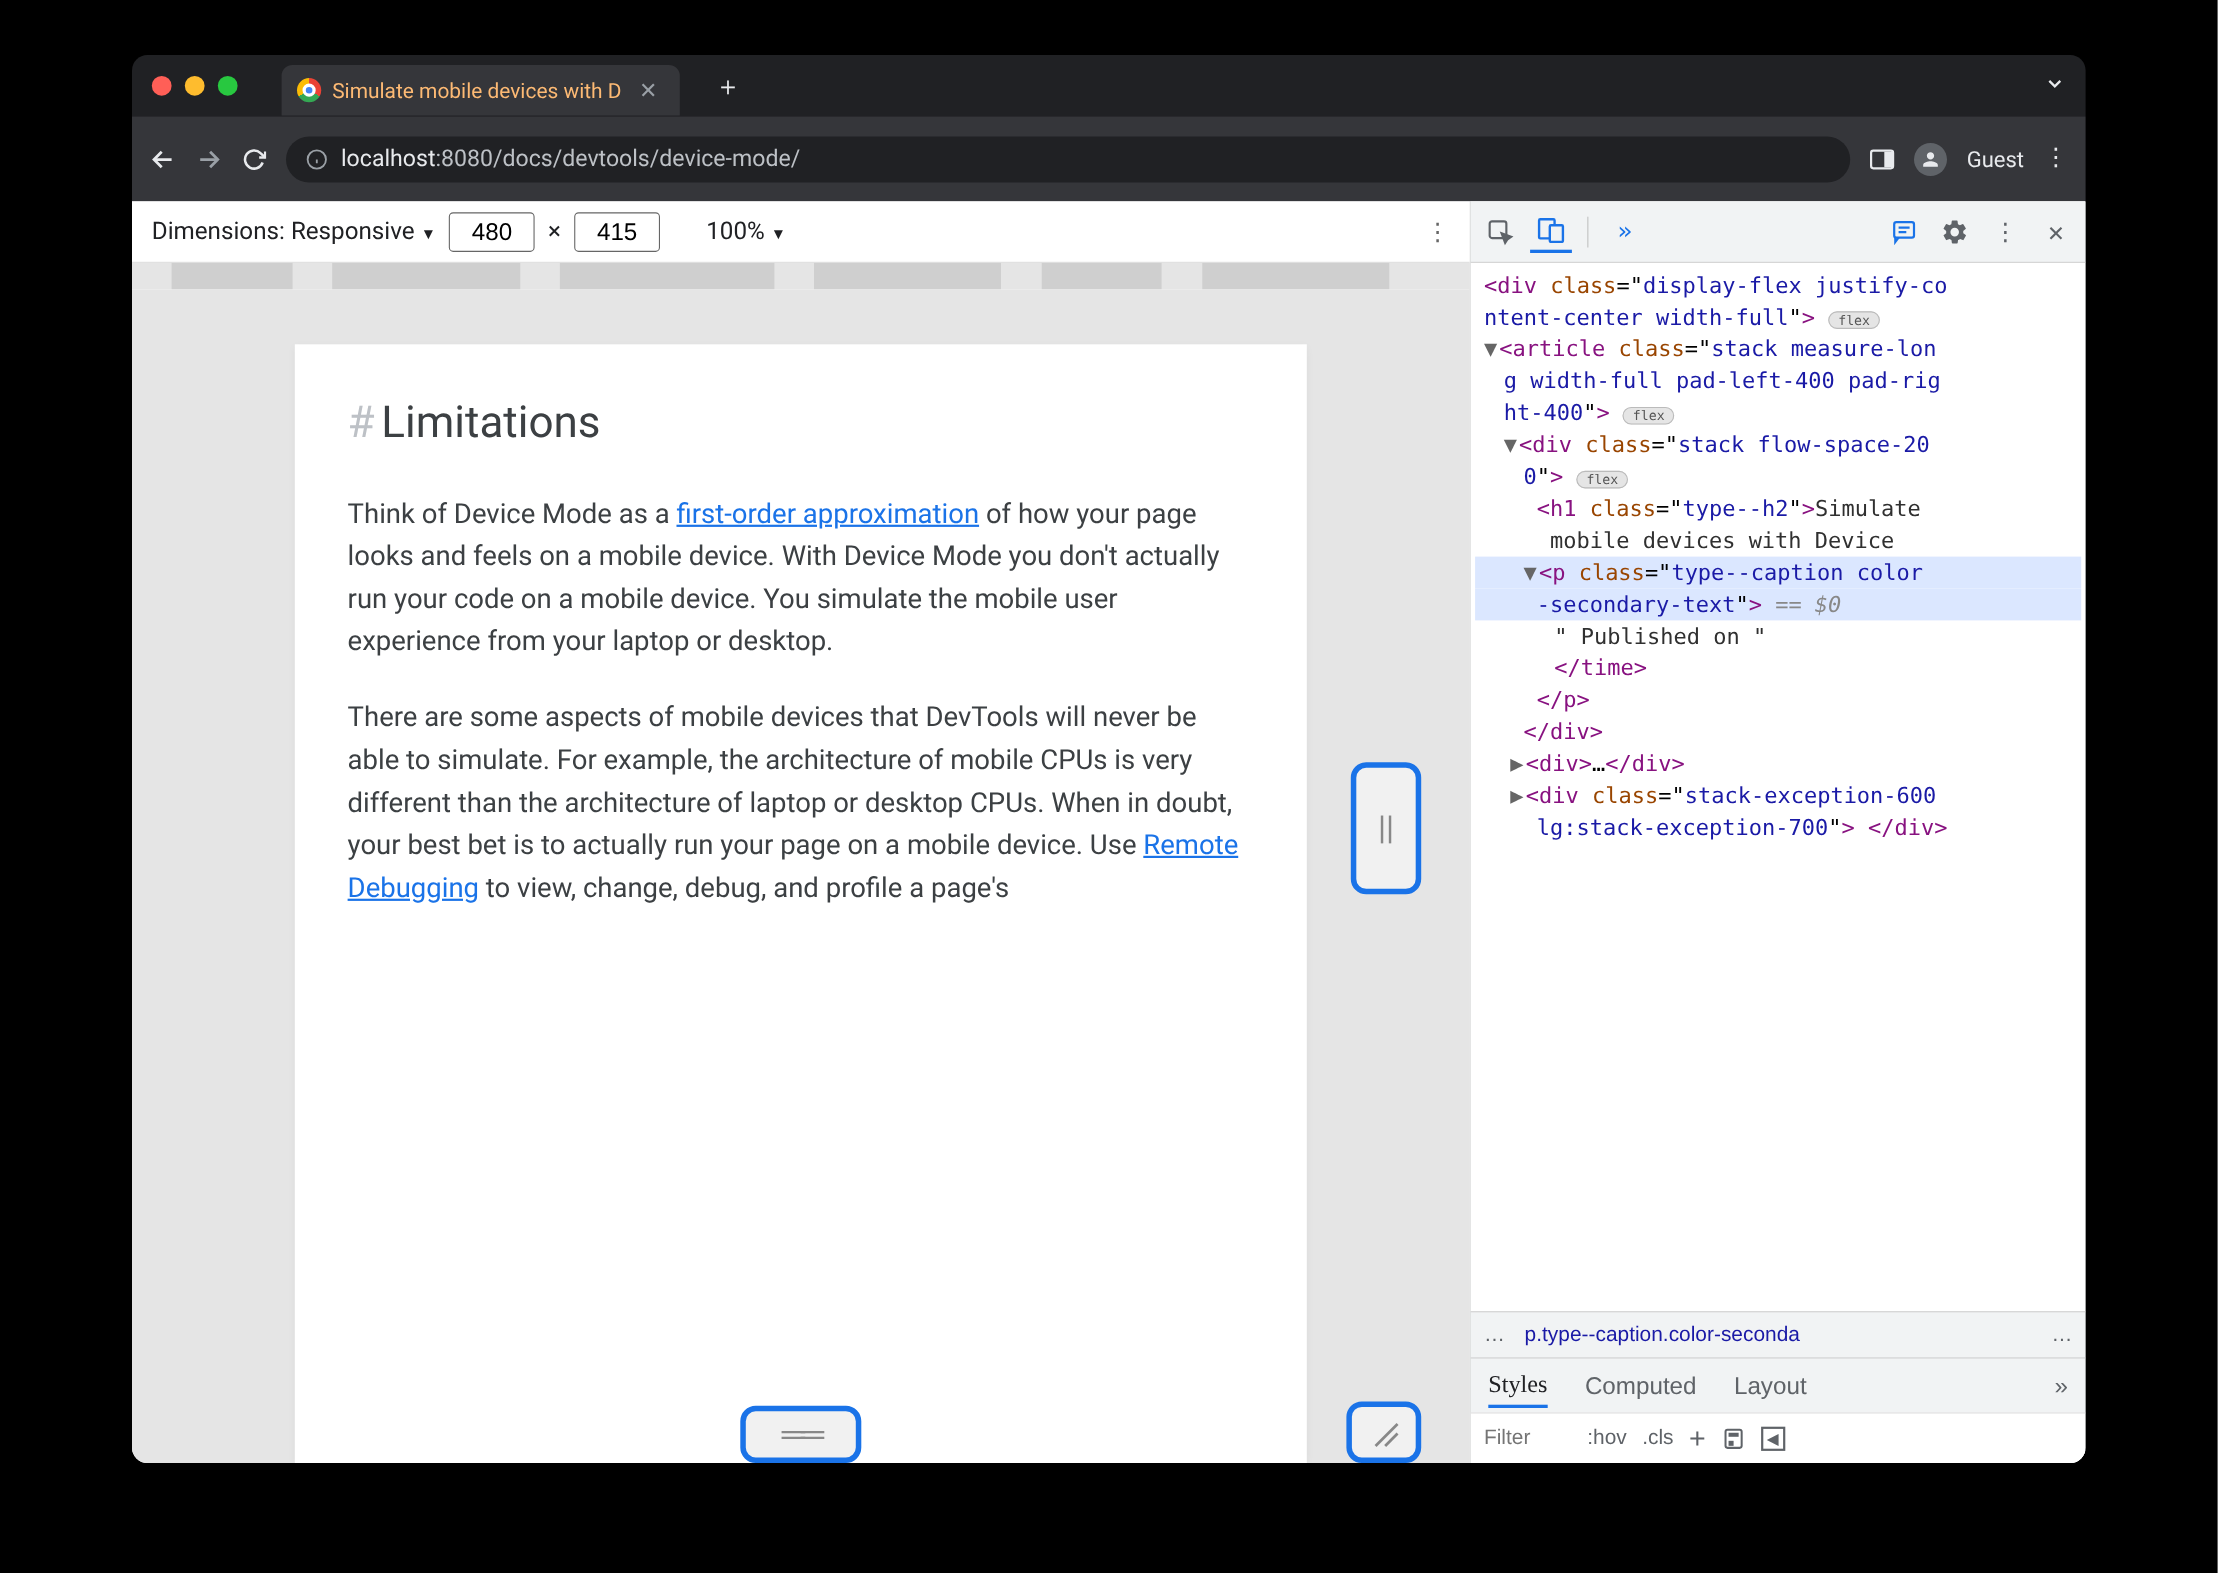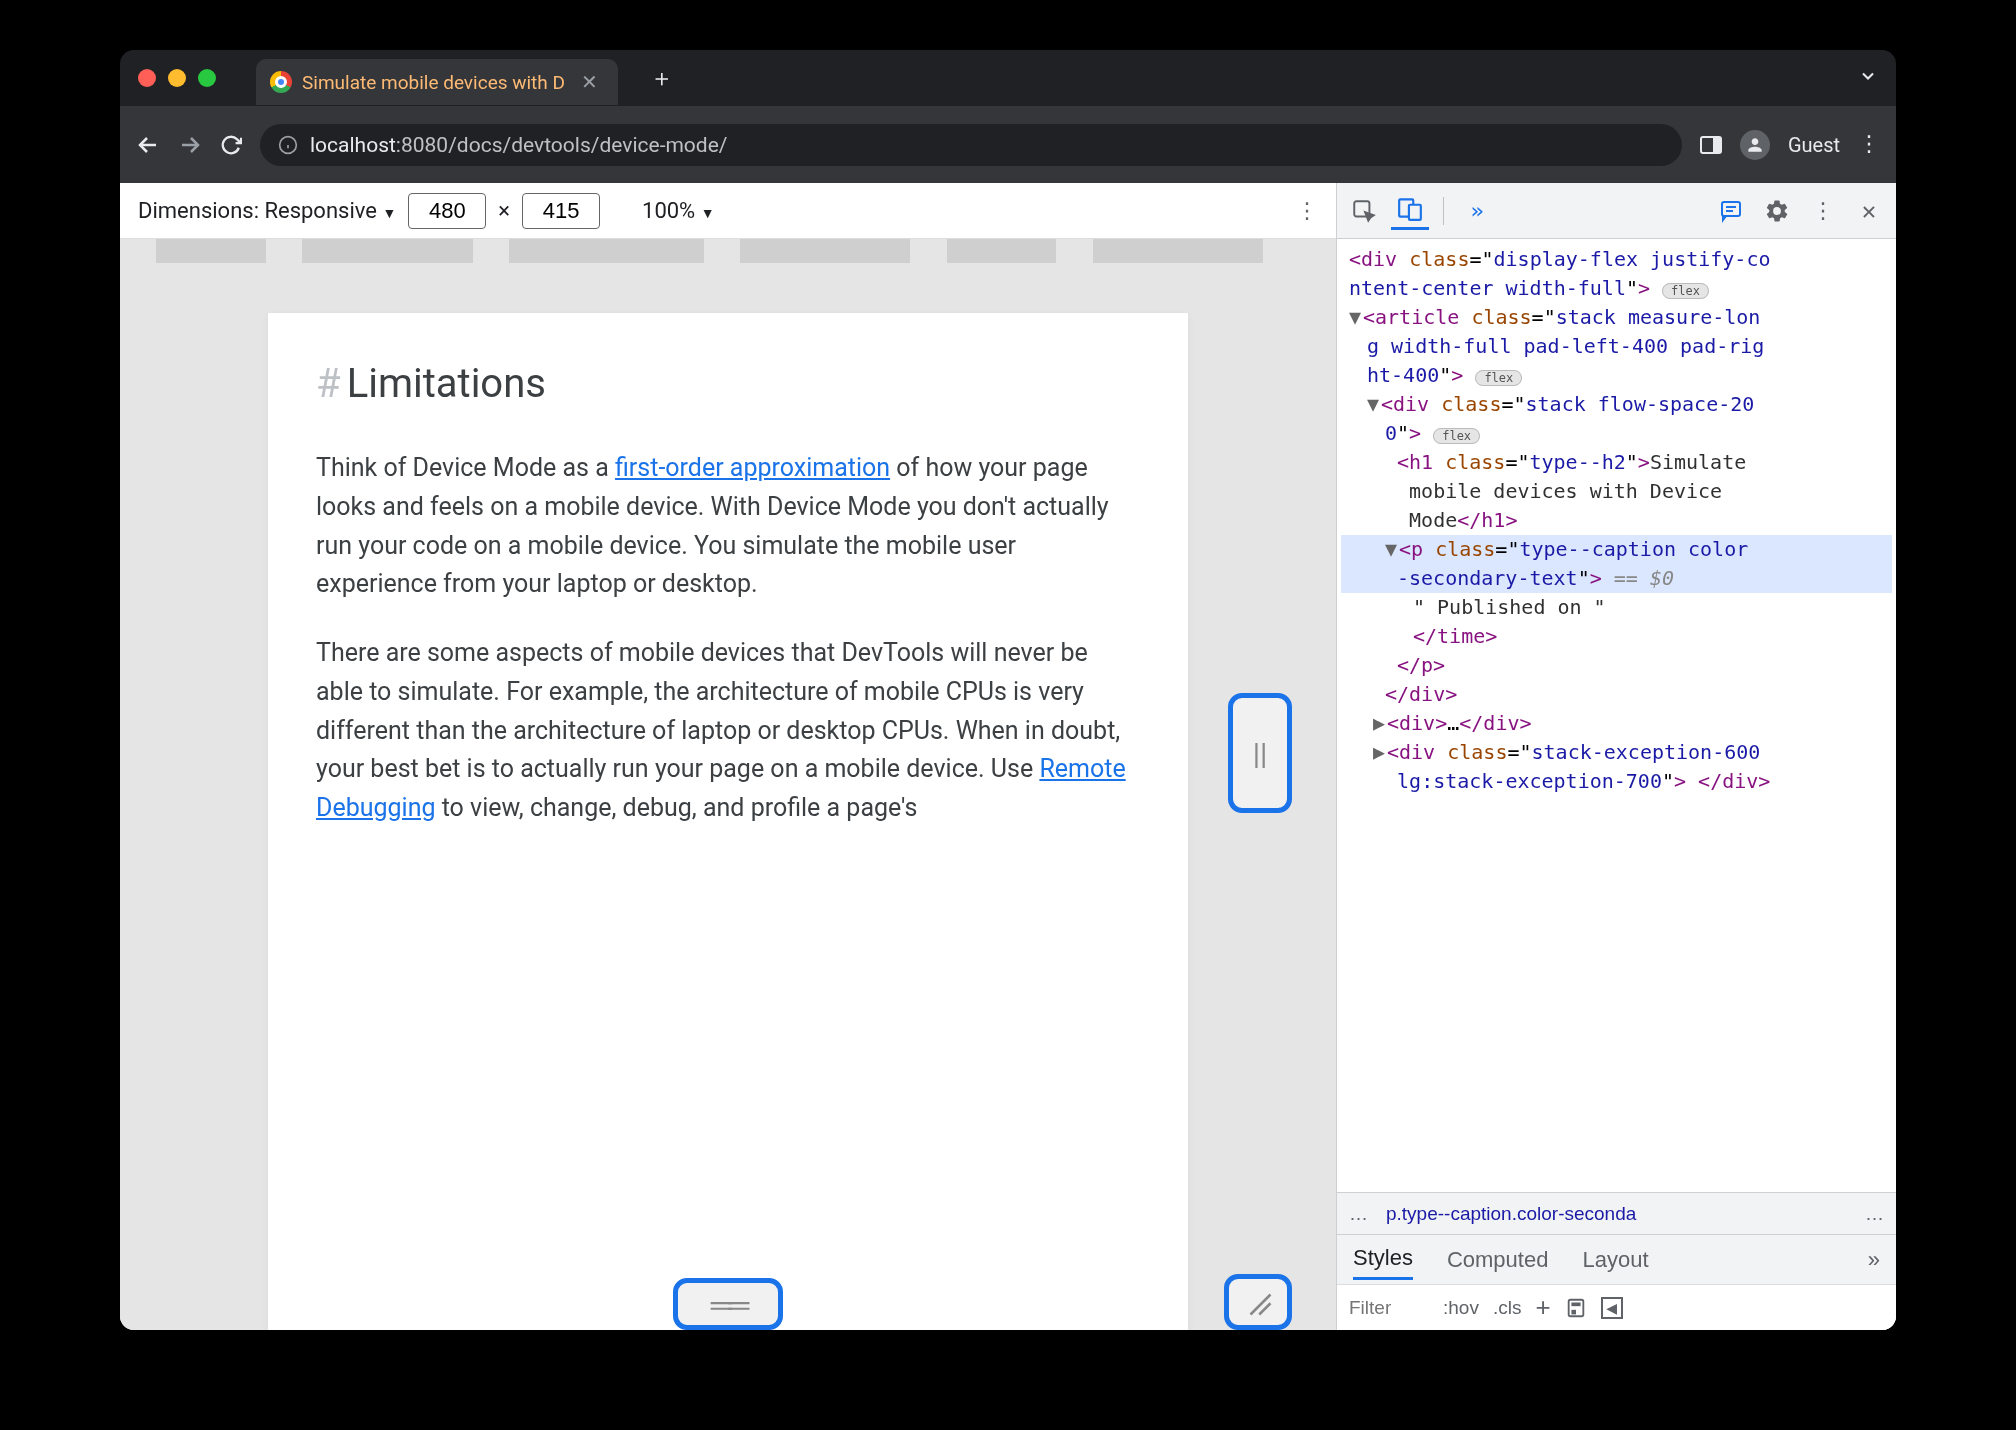--- a/index.html
+++ b/index.html
@@ -68,21 +68,21 @@
 .dom .t-val { color:#1a1aa6;}
 .dom .t-text { color:#303030;}
 .dom .pill { background:#e5e5e5; border:1px solid #bbb; border-radius:10px; padding:0 8px; font-size:12px; color:#555;}
 .dom .sel { background:#dbe7ff; }
 .dom .eq0 { color:#888; font-style:italic;}
 .dom .caret { color:#666; display:inline-block; width:14px;}
 
 .crumbs { height:42px; border-top:1px solid #d0d0d0; background:#f1f3f4; display:flex; align-items:center; padding:0 12px; font-size:19px; color:#5f6368; gap:18px; font-family:-apple-system,sans-serif;}
 
 .styles-tabs { height:50px; background:#f1f3f4; display:flex; align-items:center; padding:0 16px; gap:34px; font-size:22px; color:#5f6368; border-top:1px solid #d0d0d0; font-family:-apple-system,sans-serif;}
-.styles-tabs .active { color:#202124; border-bottom:3px solid #1a73e8; padding-bottom:6px; margin-bottom:-6px;}
+.styles-tabs .active { color:#202124; border-bottom:3px solid #1a73e8; padding-bottom:6px; margin-bottom:-6px;font-family:Liberation Serif, serif;}
 
 .styles-bar { height:46px; display:flex; align-items:center; padding:0 12px; gap:14px; border-top:1px solid #ddd; font-size:19px; color:#5f6368; font-family:-apple-system,sans-serif; background:#fff;}
 .styles-bar input { border:none; width:80px; font-size:19px; background:transparent;}
 .styles-bar .sq { border:2px solid #5f6368; width:22px; height:22px; display:flex; align-items:center; justify-content:center; font-size:14px;}
 </style>
 </head>
 <body>
 
 <div class="browser">
 
@@ -209,21 +209,20 @@
       <div class="dom">
         <div class="l"><span class="t-tag">&lt;div </span><span class="t-attr">class</span>="<span class="t-val">display-flex justify-co</span></div>
         <div class="l"><span class="t-val">ntent-center width-full</span>"<span class="t-tag">&gt;</span> <span class="pill">flex</span></div>
         <div class="l"><span class="caret">▼</span><span class="t-tag">&lt;article </span><span class="t-attr">class</span>="<span class="t-val">stack measure-lon</span></div>
         <div class="l" style="padding-left:26px"><span class="t-val">g width-full pad-left-400 pad-rig</span></div>
         <div class="l" style="padding-left:26px"><span class="t-val">ht-400</span>"<span class="t-tag">&gt;</span> <span class="pill">flex</span></div>
         <div class="l" style="padding-left:26px"><span class="caret">▼</span><span class="t-tag">&lt;div </span><span class="t-attr">class</span>="<span class="t-val">stack flow-space-20</span></div>
         <div class="l" style="padding-left:44px"><span class="t-val">0</span>"<span class="t-tag">&gt;</span> <span class="pill">flex</span></div>
         <div class="l" style="padding-left:56px"><span class="t-tag">&lt;h1 </span><span class="t-attr">class</span>="<span class="t-val">type--h2</span>"<span class="t-tag">&gt;</span><span class="t-text">Simulate</span></div>
         <div class="l" style="padding-left:56px"><span class="t-text"> mobile devices with Device</span></div>
-        <div class="l" style="padding-left:56px"><span class="t-text"> Mode</span><span class="t-tag">&lt;/h1&gt;</span></div>
         <div class="l sel" style="padding-left:44px"><span class="caret">▼</span><span class="t-tag">&lt;p </span><span class="t-attr">class</span>="<span class="t-val">type--caption color</span></div>
         <div class="l sel" style="padding-left:56px"><span class="t-val">-secondary-text</span>"<span class="t-tag">&gt;</span><span class="eq0"> == $0</span></div>
         <div class="l" style="padding-left:72px"><span class="t-text">" Published on "</span></div>
         <div class="l" style="padding-left:72px"><span class="t-tag">&lt;/time&gt;</span></div>
         <div class="l" style="padding-left:56px"><span class="t-tag">&lt;/p&gt;</span></div>
         <div class="l" style="padding-left:44px"><span class="t-tag">&lt;/div&gt;</span></div>
         <div class="l" style="padding-left:32px"><span class="caret">▶</span><span class="t-tag">&lt;div&gt;</span>…<span class="t-tag">&lt;/div&gt;</span></div>
         <div class="l" style="padding-left:32px"><span class="caret">▶</span><span class="t-tag">&lt;div </span><span class="t-attr">class</span>="<span class="t-val">stack-exception-600</span></div>
         <div class="l" style="padding-left:44px"><span class="t-val"> lg:stack-exception-700</span>"<span class="t-tag">&gt;</span> <span class="t-tag">&lt;/div&gt;</span></div>
       </div>

